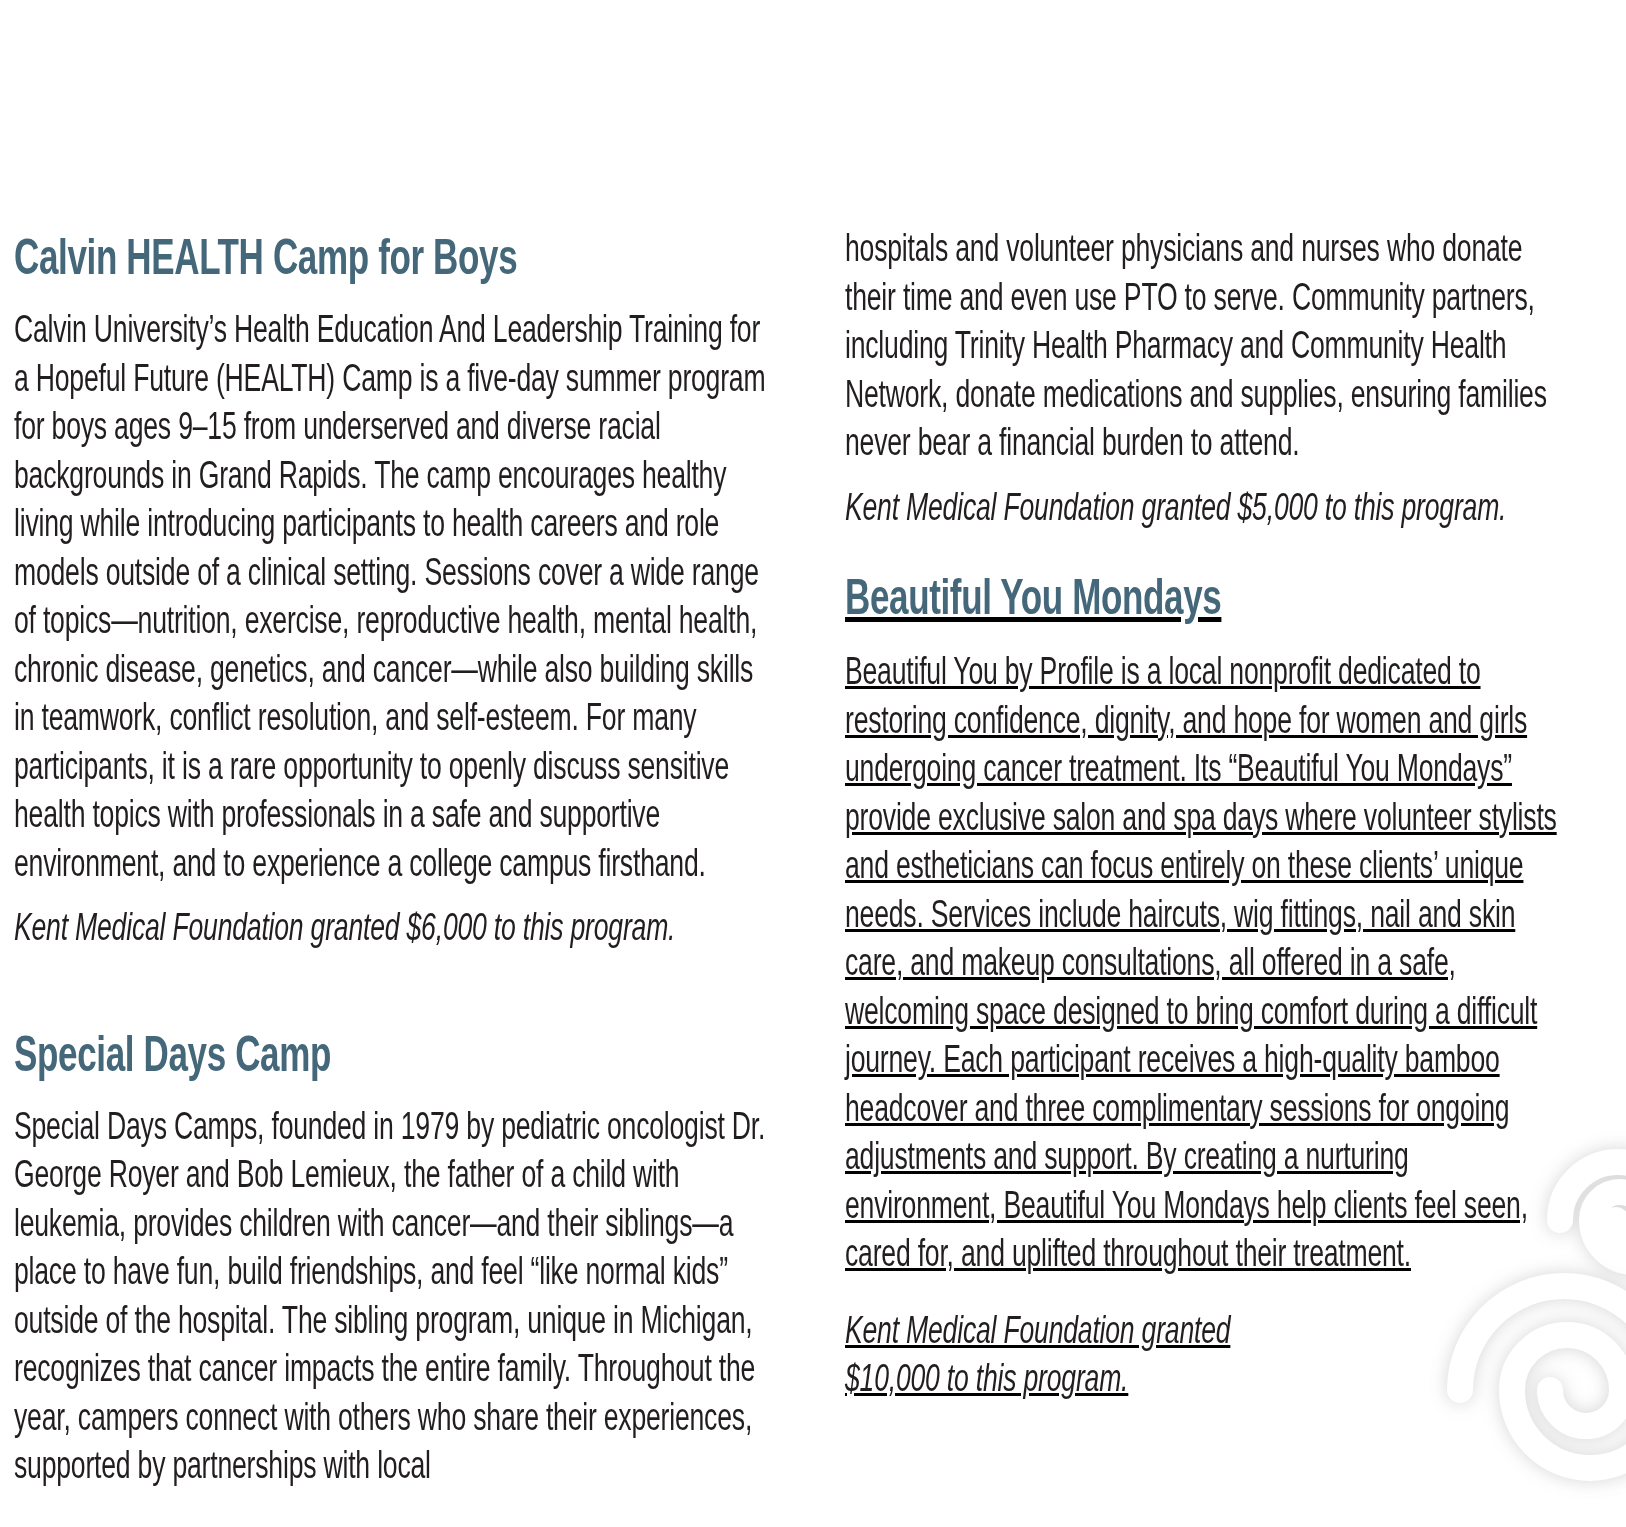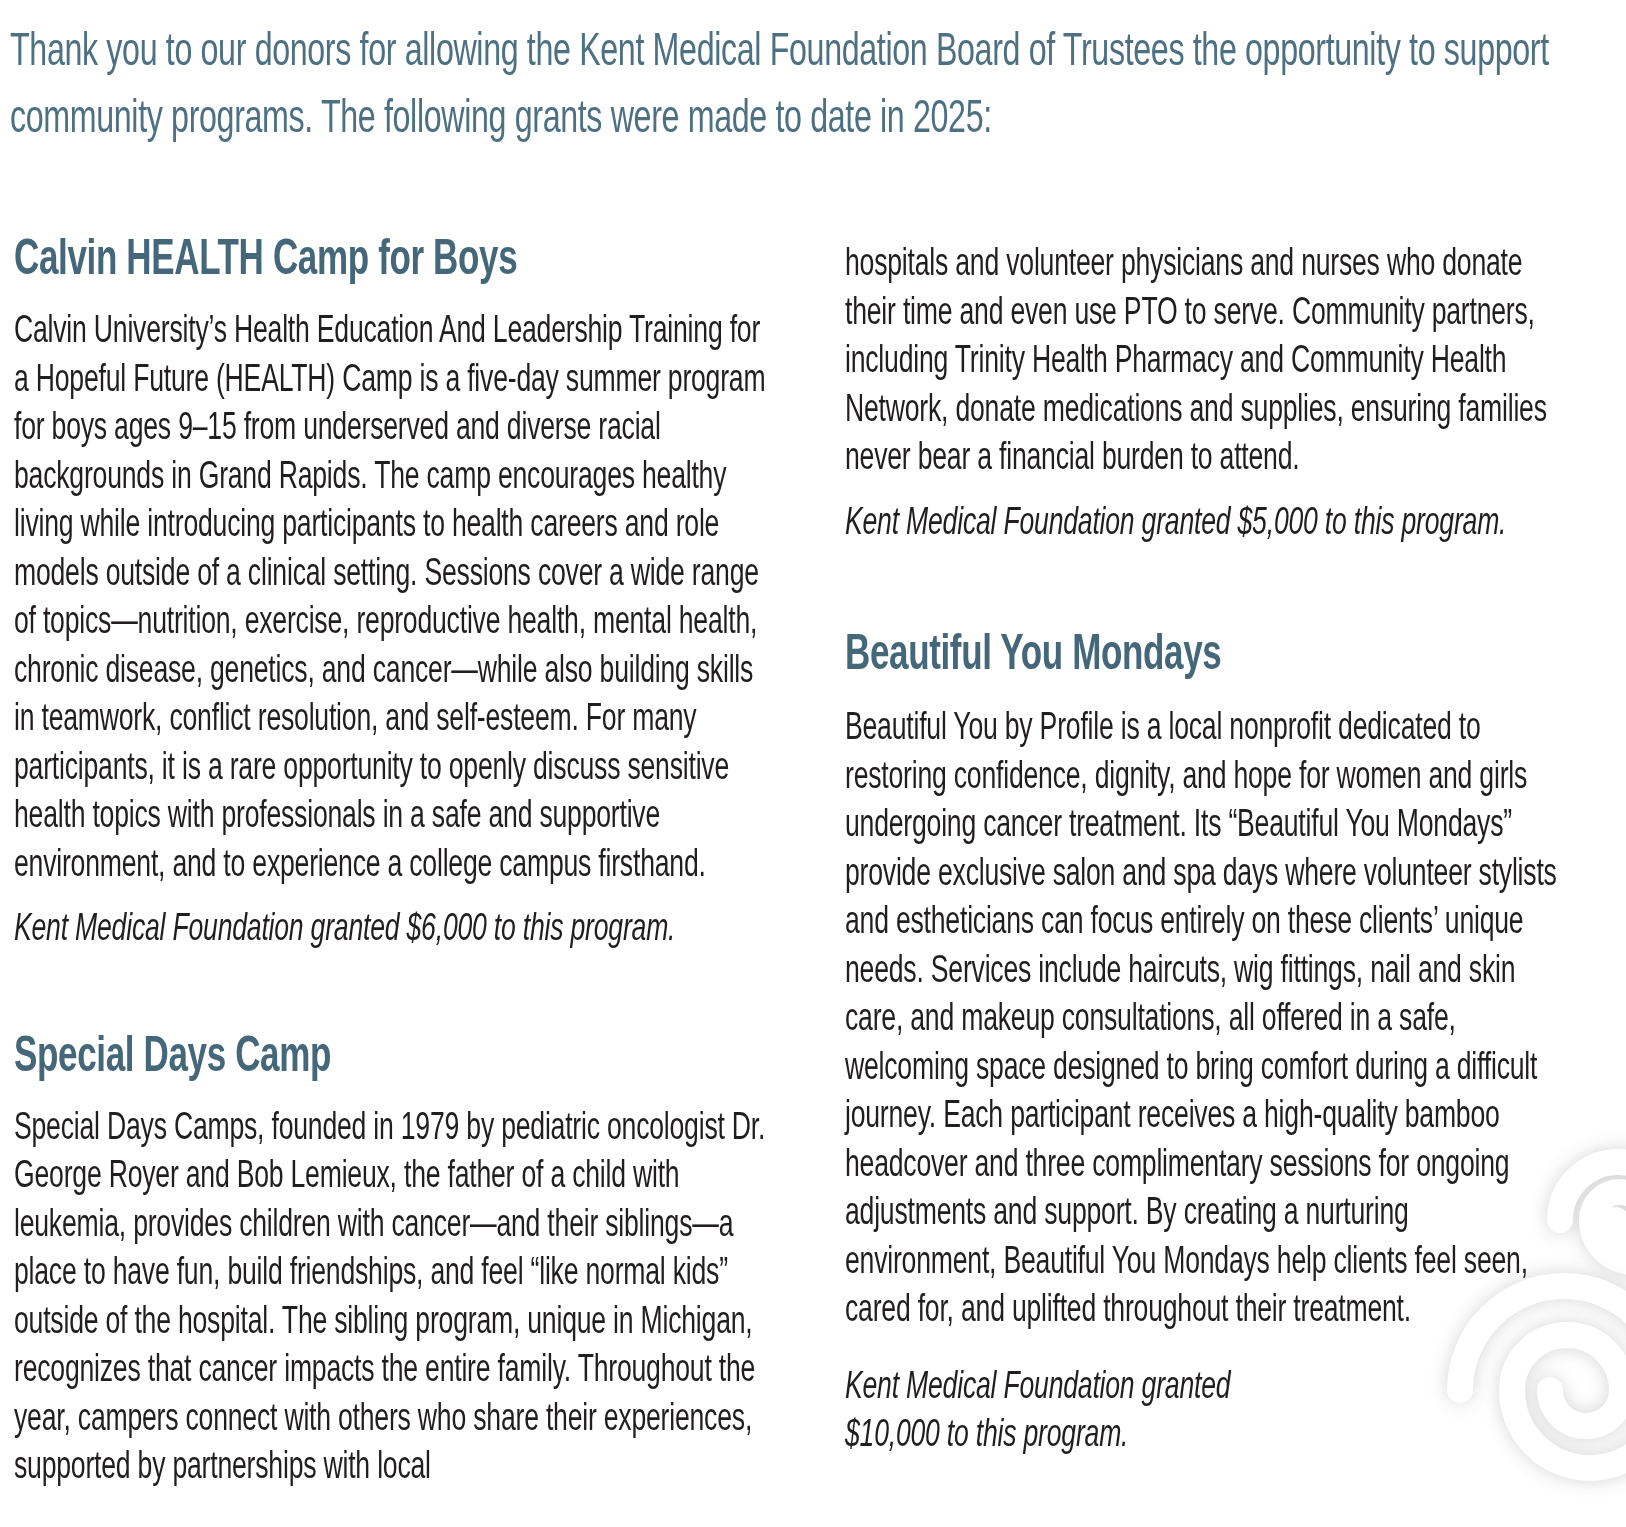--- a/index.html
+++ b/index.html
@@ -37,36 +37,37 @@
   .col {
     position: absolute;
   }
   .col-left {
     left: 14px;
     top: 231px;
     width: 758px;
   }
   .col-right {
     left: 845px;
-    top: 238px;
+    top: 224px;
     width: 716px;
   }
   h2.section-heading {
     margin: 0 0 22px 0;
     font-size: 50px;
     line-height: 52px;
     font-weight: bold;
     letter-spacing: -0.5px;
     color: #45677a;
   }
   .section-gap {
     margin-top: 76px;
   }
   .section-gap-right {
-    margin-top: 81px;
+    margin-top: 40px;
+    text-decoration: underline;
   }
   p.body-text {
     margin: 0;
     font-size: 38px;
     line-height: 48.5px;
     letter-spacing: -0.3px;
     color: #221e1f;
   }
   .col-right h2.section-heading {
     margin-bottom: 24px;
@@ -98,23 +99,20 @@
     stroke-width: 26;
     stroke-linecap: round;
     filter: drop-shadow(0 0 9px rgba(70, 70, 70, 0.22));
   }
 </style>
 </head>
 <body>
 
 <div class="page">
 
-  <header class="intro-wrap">
-    <p class="intro cond">Thank you to our donors for allowing the Kent Medical Foundation Board of Trustees the opportunity to support community programs. The following grants were made to date in 2025:</p>
-  </header>
 
   <div class="col col-left">
     <section>
       <h2 class="section-heading cond">Calvin HEALTH Camp for Boys</h2>
       <p class="body-text cond">Calvin University’s Health Education And Leadership Training for a Hopeful Future (HEALTH) Camp is a five-day summer program for boys ages 9–15 from underserved and diverse racial backgrounds in Grand Rapids. The camp encourages healthy living while introducing participants to health careers and role models outside of a clinical setting. Sessions cover a wide range of topics—nutrition, exercise, reproductive health, mental health, chronic disease, genetics, and cancer—while also building skills in teamwork, conflict resolution, and self-esteem. For many participants, it is a rare opportunity to openly discuss sensitive health topics with professionals in a safe and supportive environment, and to experience a college campus firsthand.</p>
       <p class="grant-line cond">Kent Medical Foundation granted $6,000 to this program.</p>
     </section>
 
     <section class="section-gap">
       <h2 class="section-heading cond">Special Days Camp</h2>

